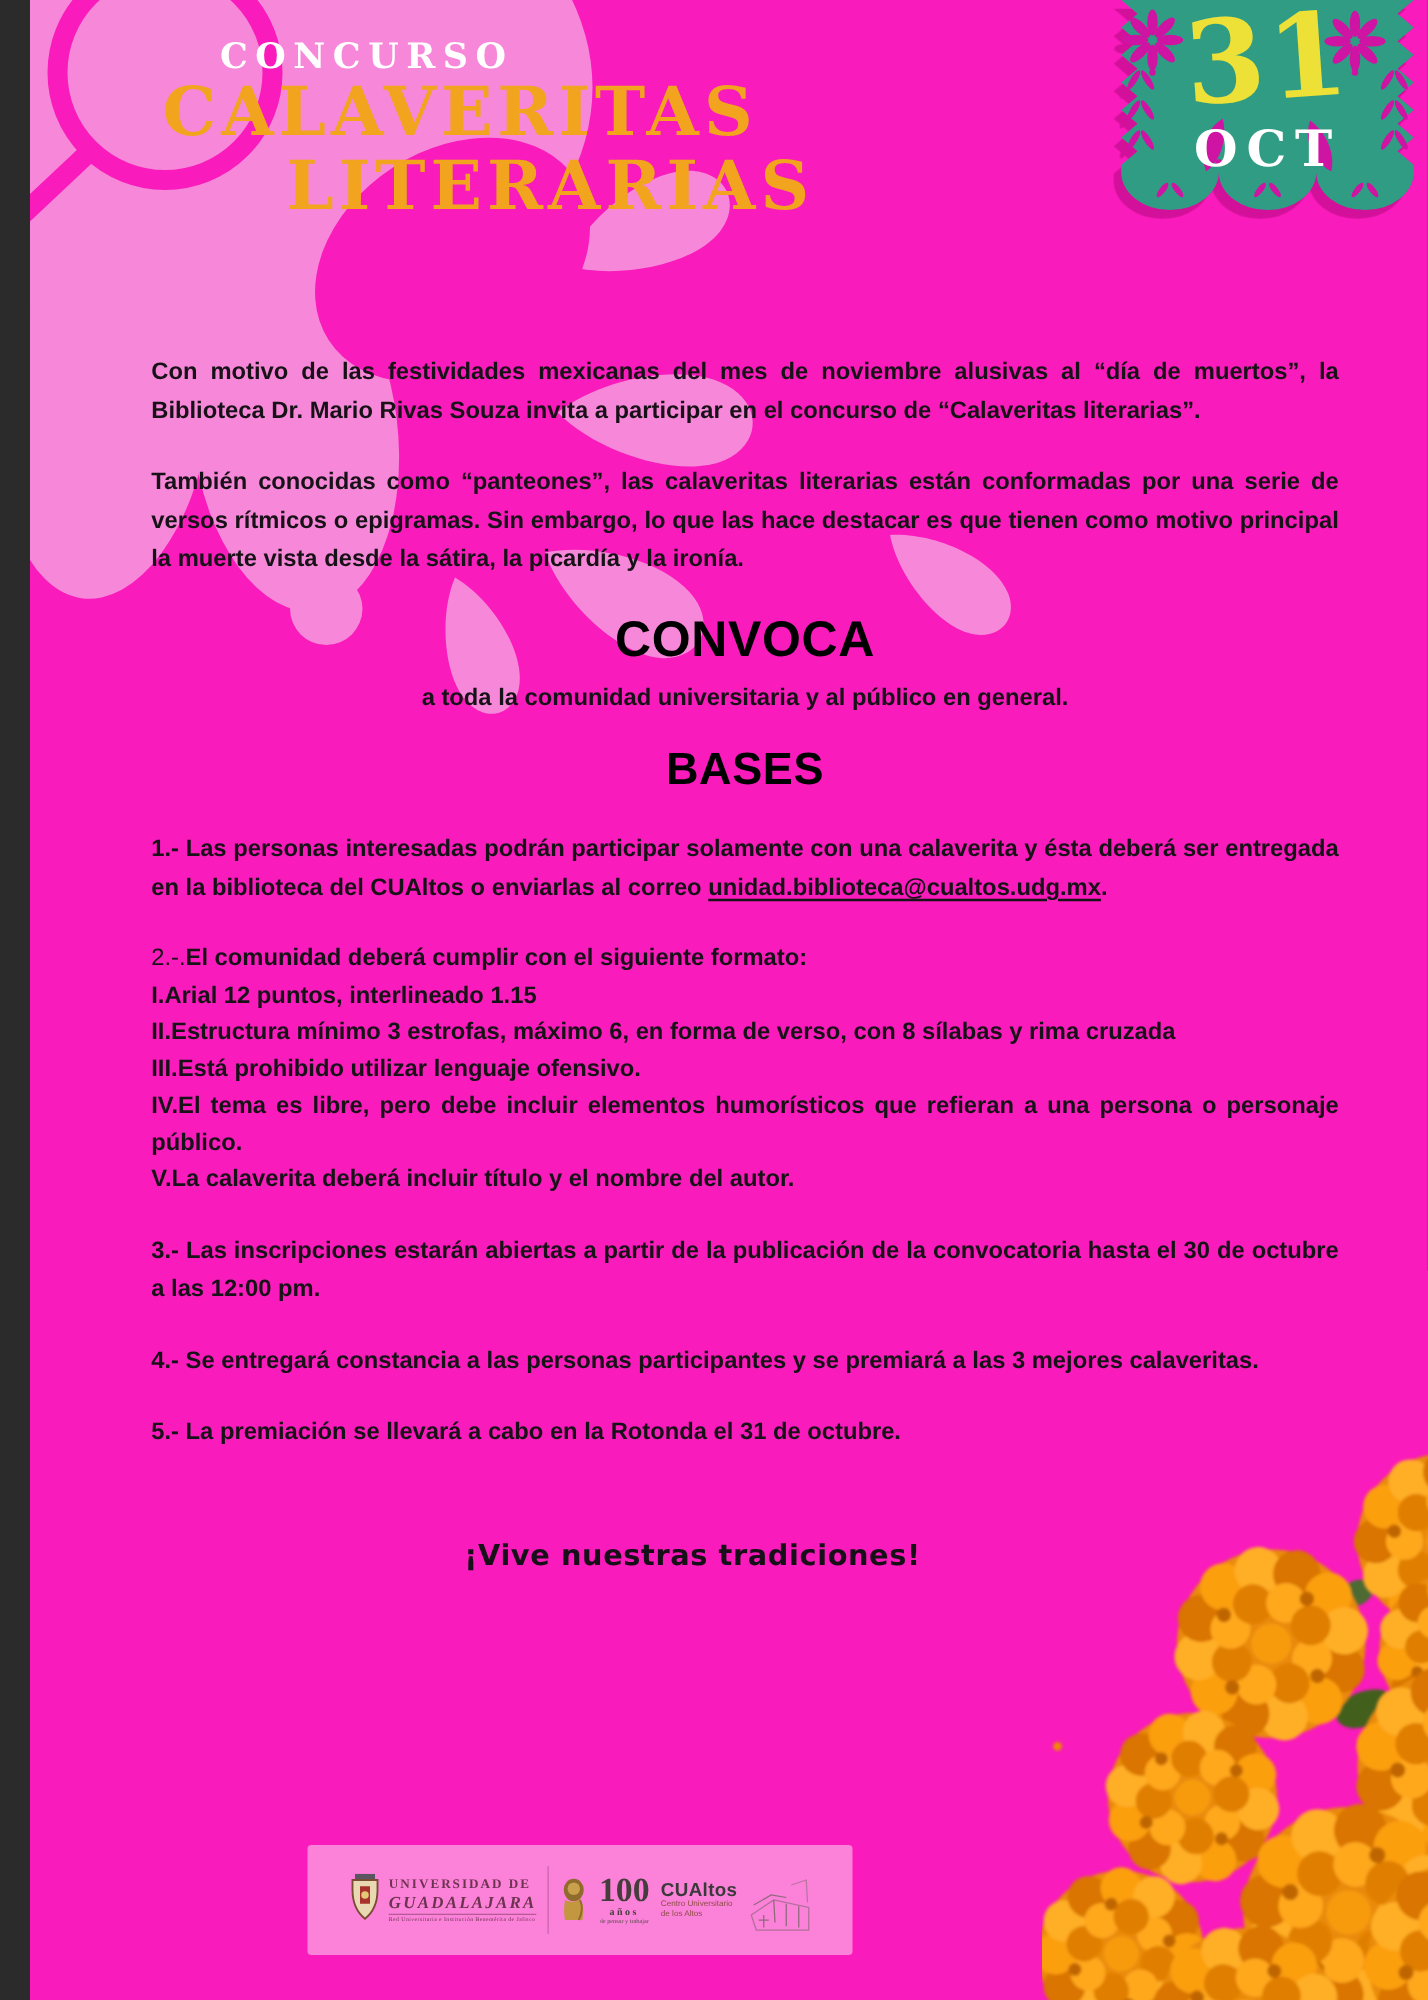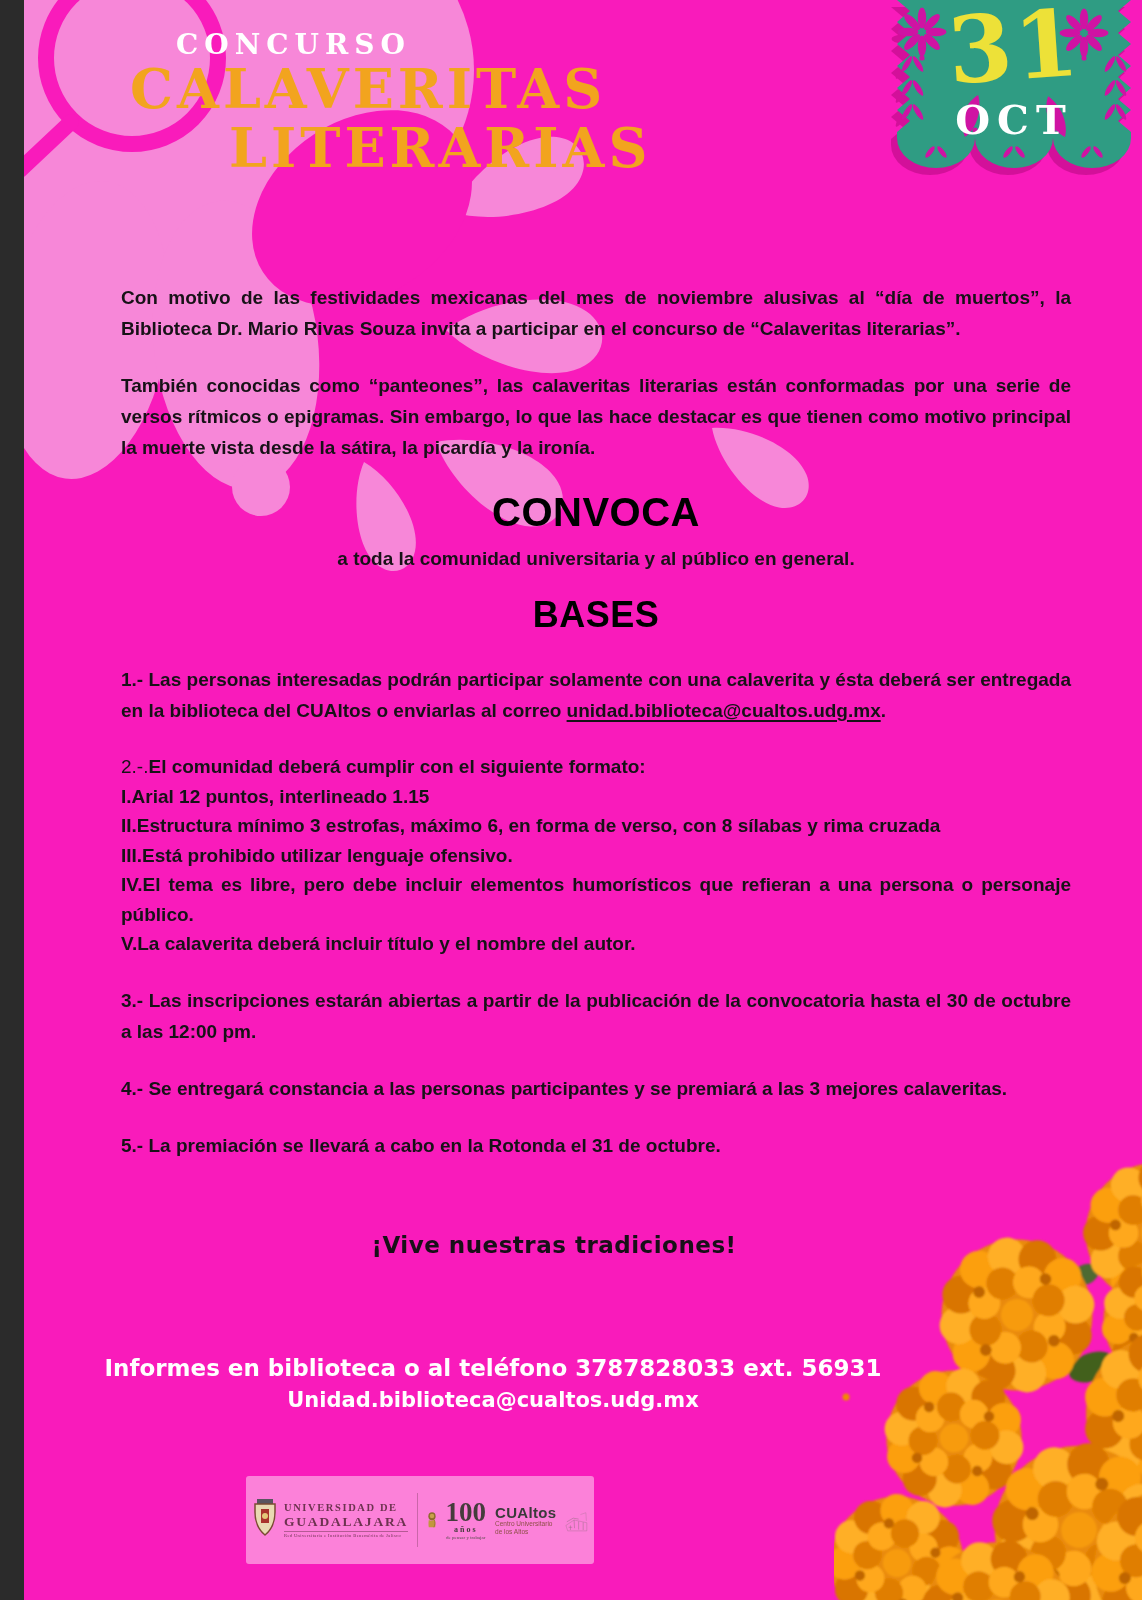--- a/index.html
+++ b/index.html
@@ -42,27 +42,27 @@
   .tagline{position:absolute;left:97px;top:1232px;width:866px;z-index:2;text-align:center;
     font:800 23px/1.2 "DejaVu Sans",sans-serif;color:#181018;letter-spacing:.5px;}
 
   
   .contact{position:absolute;left:60px;top:1352px;width:818px;z-index:2;text-align:center;
     color:#fff;font-family:"DejaVu Sans",sans-serif;font-weight:700;}
   .contact .c1{font-size:23px;line-height:33px;margin:0;}
   .contact .c2{font-size:21px;line-height:31px;margin:0;}
 
   
-  .logo-bar{position:absolute;left:222px;top:1476px;width:348px;height:88px;z-index:2;
+  .logo-bar{position:absolute;left:222px;top:1476px;width:436px;height:88px;z-index:2;
     background:rgba(255,255,255,.45);border-radius:3px;
     display:flex;align-items:center;justify-content:center;gap:9px;padding:0 6px;box-sizing:border-box;}
   .udg{display:flex;align-items:center;gap:6px;}
   .udg-text{color:#6d3350;font-family:"Liberation Serif",serif;}
   .udg-l1{font-size:10.5px;letter-spacing:1.6px;font-weight:700;line-height:12px;}
-  .udg-l2{font-size:13.5px;letter-spacing:1.8px;font-weight:700;line-height:15px;}
+  .udg-l2{font-size:13.5px;letter-spacing:1.8px;font-weight:700;line-height:15px;font-style:italic;}
   .udg-tag{font-size:4.5px;letter-spacing:.4px;margin-top:2px;border-top:1px solid rgba(109,51,80,.5);padding-top:1px;}
   .bar-divider{width:1px;height:54px;background:rgba(109,51,80,.35);}
   .cent{display:flex;flex-direction:column;align-items:center;color:#453c3c;font-family:"Liberation Serif",serif;}
   .cent-num{font-size:27px;font-weight:700;line-height:26px;}
   .cent-anios{font-size:8px;font-weight:700;letter-spacing:2px;line-height:9px;}
   .cent-tag{font-size:5px;line-height:7px;color:#5a4f4f;}
   .cualtos{display:flex;flex-direction:column;color:#3a3a3a;}
   .cu-name{font-size:15px;font-weight:700;line-height:15px;letter-spacing:.3px;}
   .cu-sub{font-size:6.5px;line-height:7.5px;color:#8d4f46;}
 
@@ -177,24 +177,20 @@
       <p class="sub">V.La calaverita deberá incluir título y el nombre del autor.</p>
     </div>
 
     <p>3.- Las inscripciones estarán abiertas a partir de la publicación de la convocatoria hasta el 30 de octubre a las 12:00 pm.</p>
     <p>4.- Se entregará constancia a las personas participantes y se premiará a las 3 mejores calaveritas.</p>
     <p>5.- La premiación se llevará a cabo en la Rotonda el 31 de octubre.</p>
   </main>
 
   <div class="tagline">¡Vive nuestras tradiciones!</div>
 
-  <div class="contact">
-    <p class="c1">Informes en biblioteca o al teléfono 3787828033 ext. 56931</p>
-    <p class="c2">Unidad.biblioteca@cualtos.udg.mx</p>
-  </div>
 
   <div class="logo-bar">
     <div class="udg">
       <svg width="26" height="42" viewBox="0 0 26 42">
         <rect x="5" y="0" width="16" height="5" fill="#5a5560"></rect>
         <path d="M3 5 h20 v8 c0 12 -5 19 -10 23 c-5 -4 -10 -11 -10 -23 Z" fill="#e9d9b2" stroke="#7b4b33" stroke-width="1.5"></path>
         <rect x="9" y="10" width="8" height="14" fill="#a9332c"></rect>
         <circle cx="13" cy="17" r="3" fill="#e3c878"></circle>
       </svg>
       <div class="udg-text">

